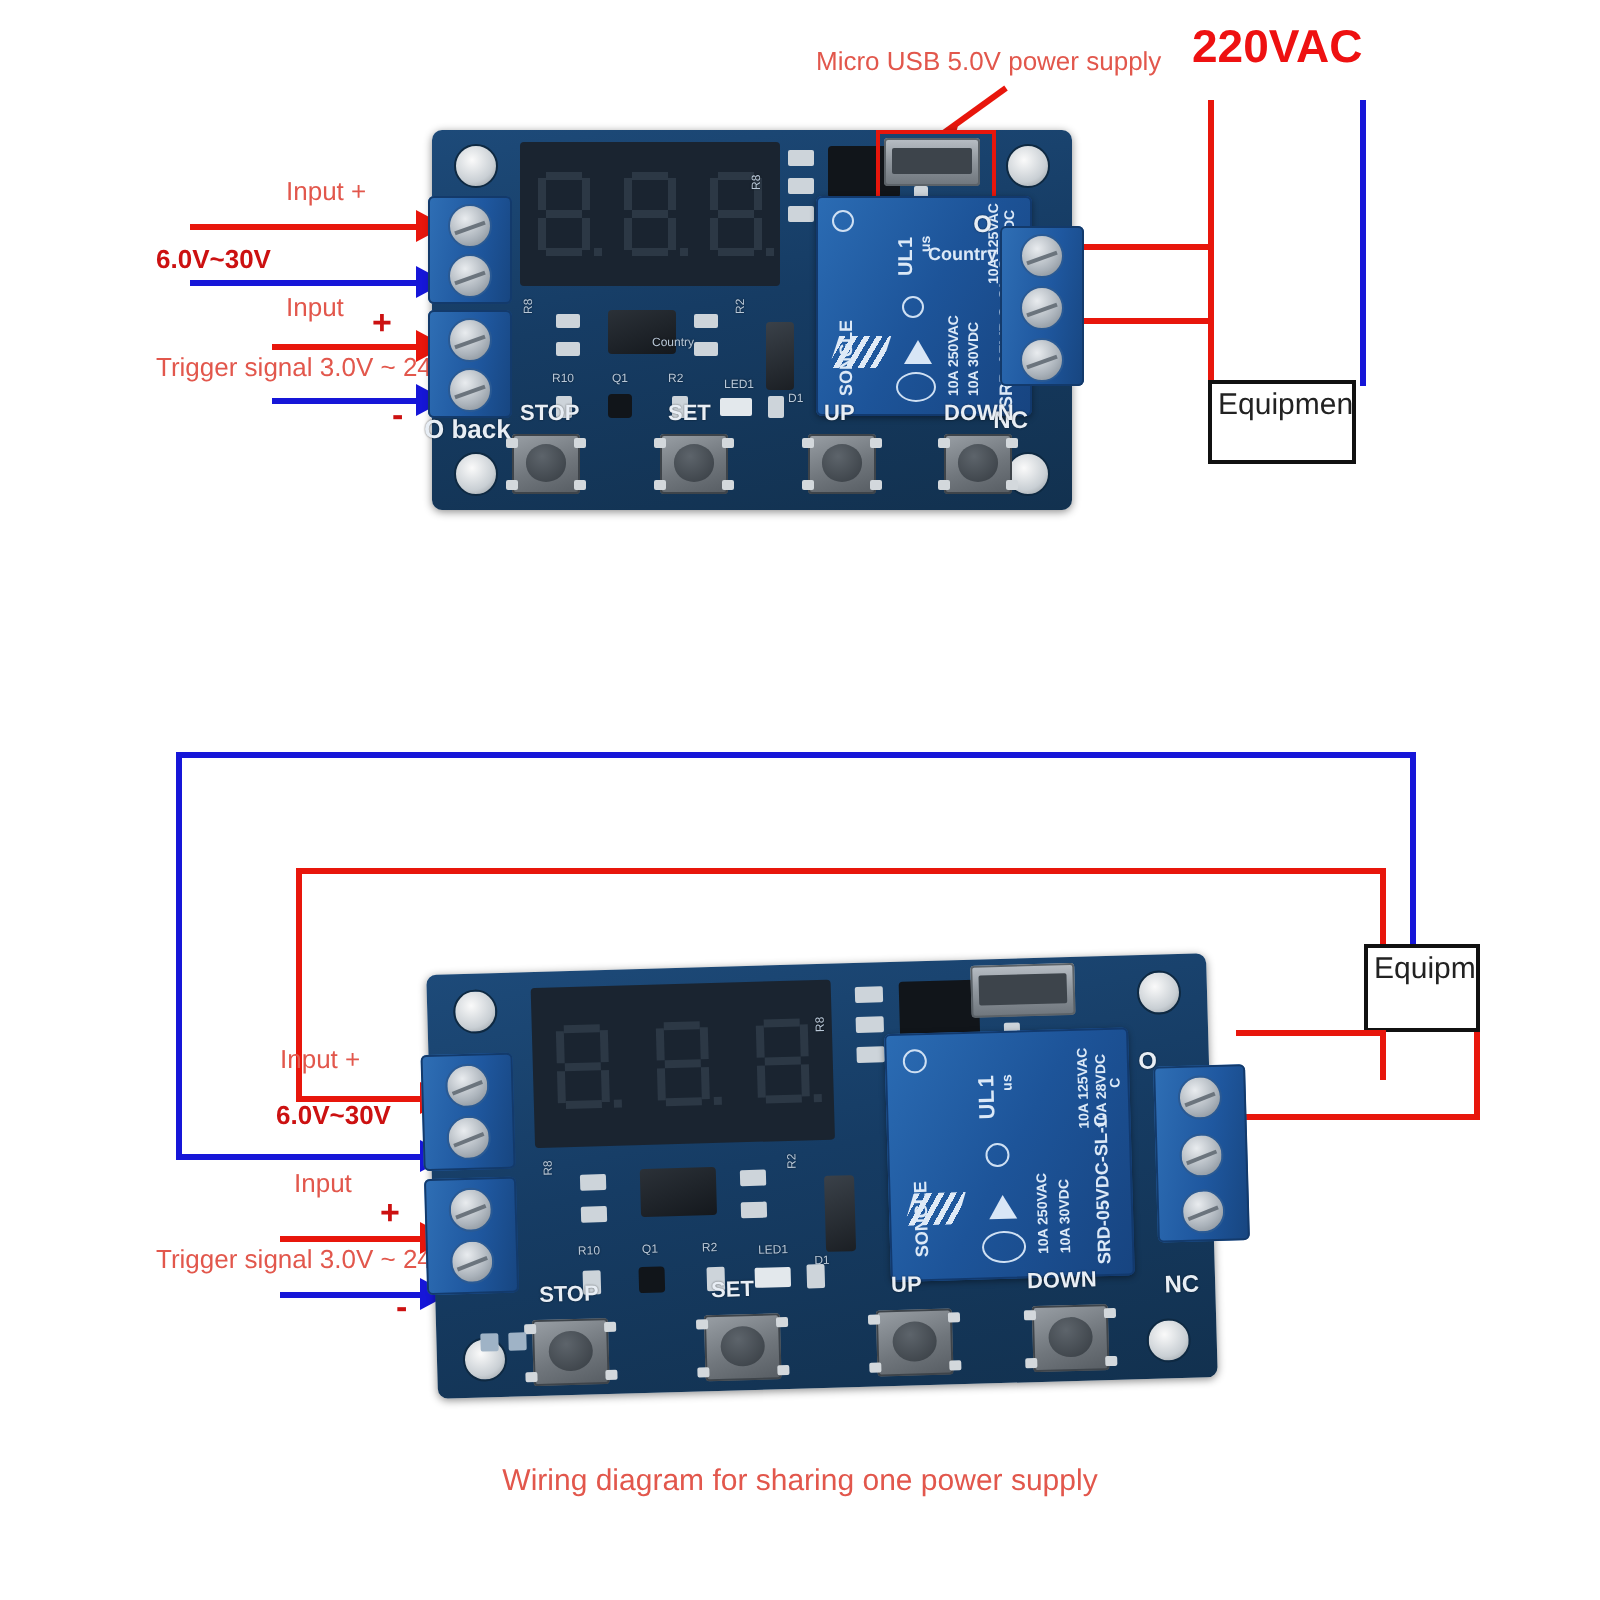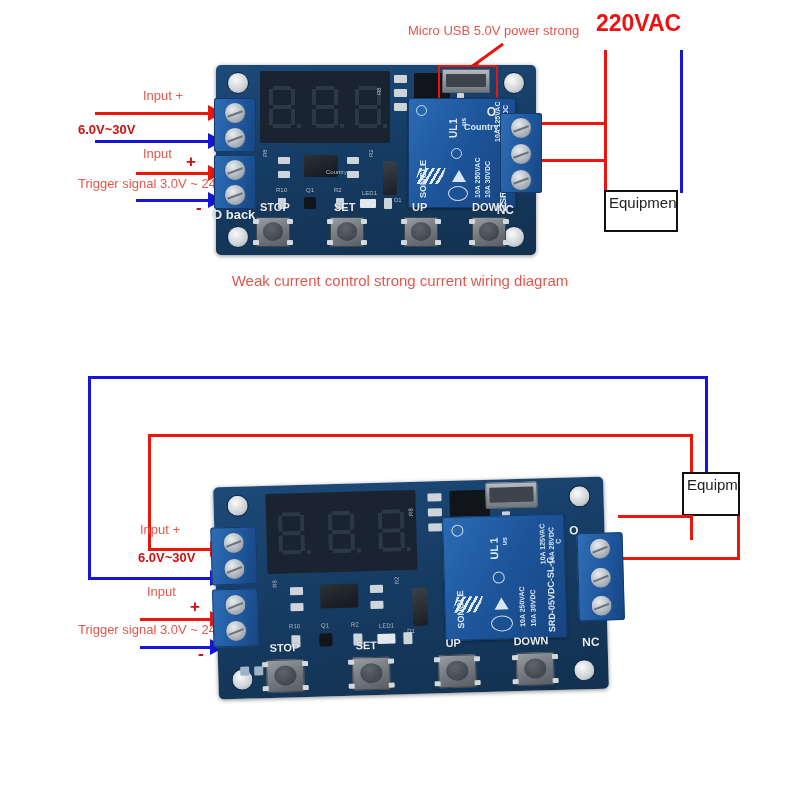--- a/index.html
+++ b/index.html
@@ -99,23 +99,22 @@
   .led{position:absolute;background:#e3e8ec;border-radius:1px;}
   .pcbpad{position:absolute;background:#9fb3c6;border-radius:1px;}
 </style>
 </head>
 <body>
 
 <div class="stage">
 
   <div class="abs" style="left:0;top:0;width:800px;height:310px;">
 
-    <div class="caption" style="top:272px;">Weak current control strong current wiring diagram</div>
-
-    <div class="lbl" style="left:408px;top:23px;">Micro USB 5.0V power strong</div>
+
+    <div class="lbl" style="left:408px;top:23px;">Micro USB 5.0V power supply</div>
 
     <svg class="abs" style="left:455px;top:40px;width:60px;height:40px;">
       <line x1="48" y1="4" x2="12" y2="30" stroke="#e8160c" stroke-width="3"></line>
       <polygon points="12,30 24,23 21,33" fill="#e8160c"></polygon>
     </svg>
 
     <div class="lbl big" style="left:596px;top:10px;">220VAC</div>
 
     <div class="wire v" style="left:604px;top:50px;height:112px;"></div>
 
@@ -293,20 +292,21 @@
           <div class="pad" style="right:-3px;top:2px;"></div>
         <div class="pad" style="left:-3px;bottom:2px;"></div>
           <div class="pad" style="right:-3px;bottom:2px;"></div>
       </div>
     </div>
 
   </div>
 
   <div class="abs" style="left:0;top:360px;width:800px;height:420px;">
 
+    <div class="caption" style="top:372px;">Wiring diagram for sharing one power supply</div>
 
     <div class="wire h blue" style="left:88px;top:16px;width:620px;"></div>
     <div class="wire v blue" style="left:88px;top:16px;height:204px;"></div>
     <div class="wire v blue" style="left:705px;top:16px;height:98px;"></div>
 
     <div class="wire h blue" style="left:88px;top:217px;width:130px;"></div>
     <div class="arrow blue" style="left:210px;top:210px;"></div>
 
     <div class="wire h" style="left:148px;top:74px;width:545px;"></div>
     <div class="wire v" style="left:148px;top:74px;height:117px;"></div>

